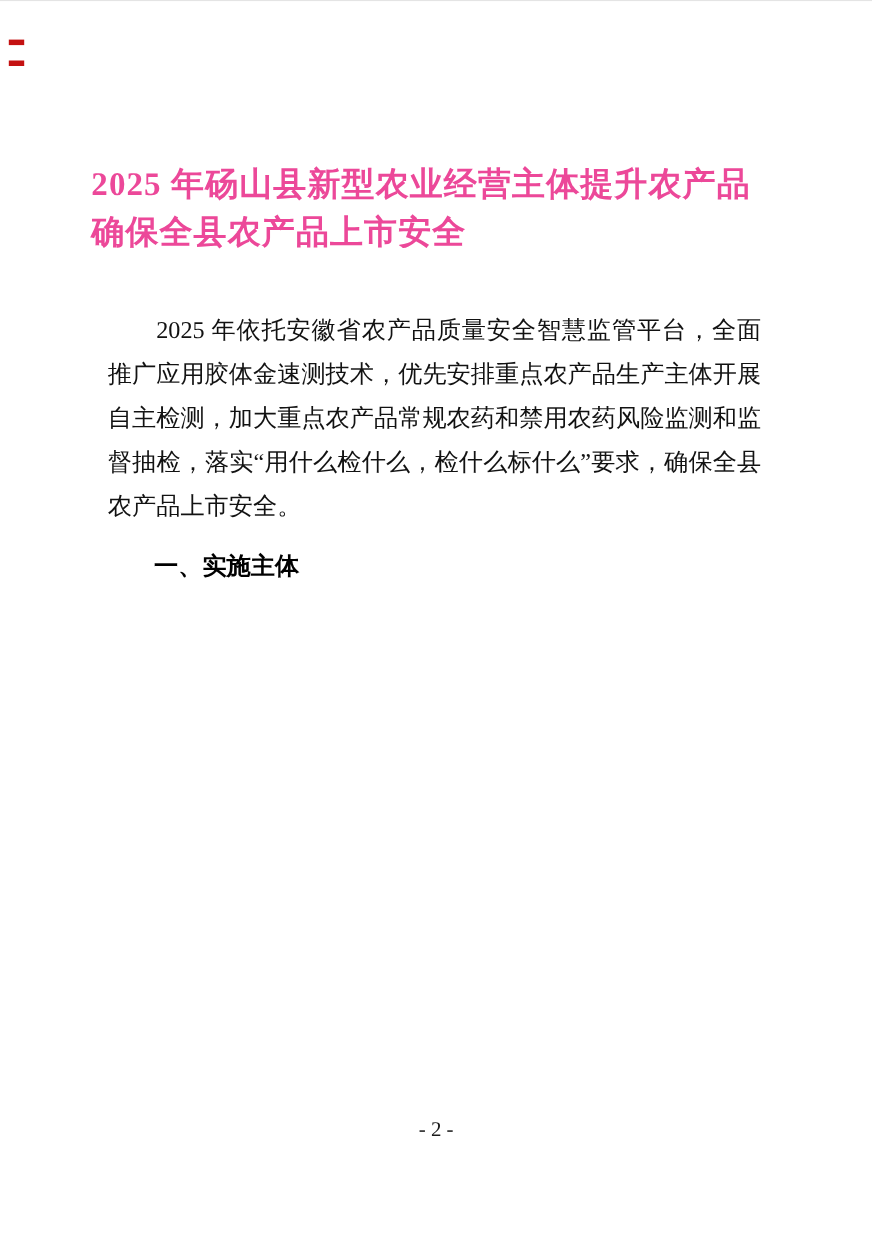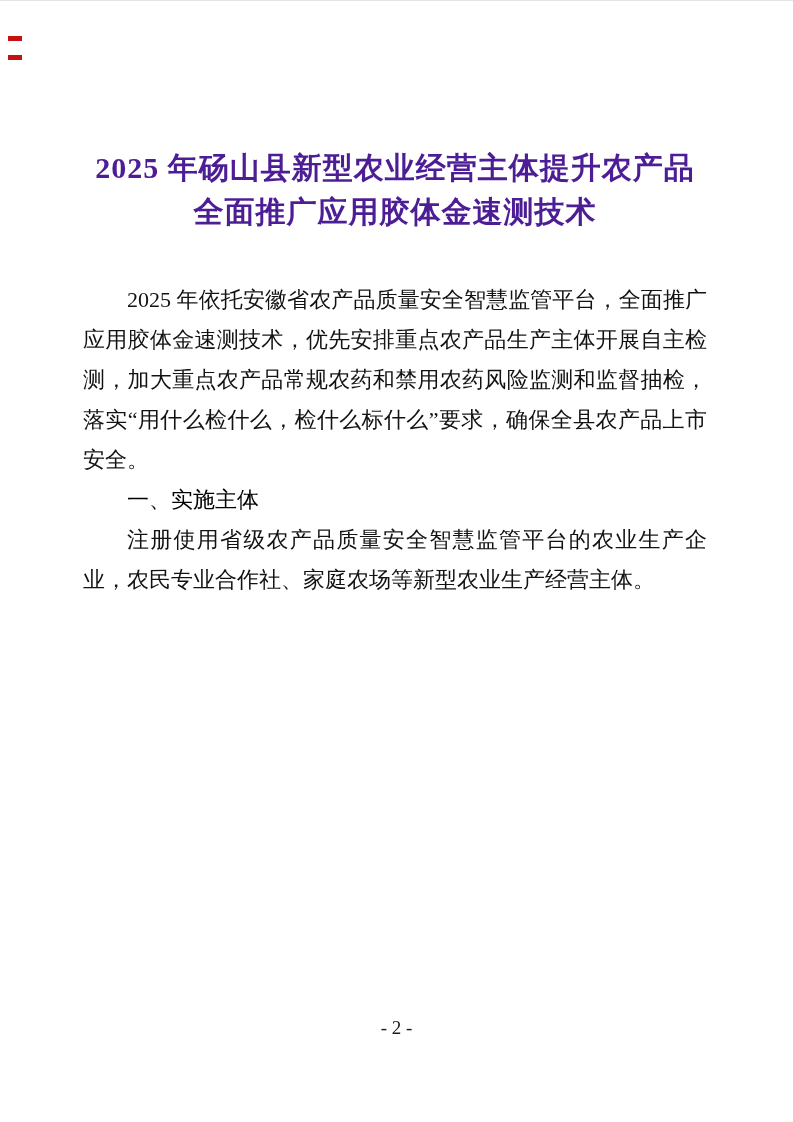--- a/index.html
+++ b/index.html
@@ -31,42 +31,41 @@
   .content {
     position: absolute;
     left: 83px;
     top: 145px;
     width: 624px;
   }
   .doc-title {
     font-size: 30px;
     line-height: 44px;
     font-weight: 700;
-    text-align: center;
     letter-spacing: 1px;
-    color: #4c1d95;
+    color: #ec4899;
     margin-bottom: 46px;
     font-family: "Liberation Serif", "DejaVu Serif", serif;
   }
   .doc-body {
     font-size: 22px;
     line-height: 40px;
   }
   .para {
-    margin: 0;
+    margin: 15px;
     text-indent: 2em;
     text-align: justify;
     font-family: "Liberation Serif", "DejaVu Serif", serif;
   }
   .heading {
-    margin: 0;
+    margin: 13px;
     text-indent: 2em;
     font-size: 22px;
     line-height: 40px;
-    font-weight: 400;
+    font-weight: 700;
     color: #000000;
     font-family: "Liberation Sans", "DejaVu Sans", sans-serif;
   }
   .page-footer {
     position: absolute;
     top: 1016px;
     left: 0;
     width: 100%;
     text-align: center;
     font-size: 19px;
@@ -81,26 +80,25 @@
 
   <div class="red-marks">
     <div class="red-dash"></div>
     <div class="red-dash"></div>
   </div>
 
   <div class="content">
 
     <div class="doc-title">
       <div>2025 年砀山县新型农业经营主体提升农产品</div>
-      <div>全面推广应用胶体金速测技术</div>
+      <div>确保全县农产品上市安全</div>
     </div>
 
     <div class="doc-body">
       <p class="para">2025 年依托安徽省农产品质量安全智慧监管平台，全面推广应用胶体金速测技术，优先安排重点农产品生产主体开展自主检测，加大重点农产品常规农药和禁用农药风险监测和监督抽检，落实“用什么检什么，检什么标什么”要求，确保全县农产品上市安全。</p>
       <div class="heading">一、实施主体</div>
-      <p class="para">注册使用省级农产品质量安全智慧监管平台的农业生产企业，农民专业合作社、家庭农场等新型农业生产经营主体。</p>
     </div>
 
   </div>
 
   <div class="page-footer">- 2 -</div>
 
 </div>
 
 </body></html>

